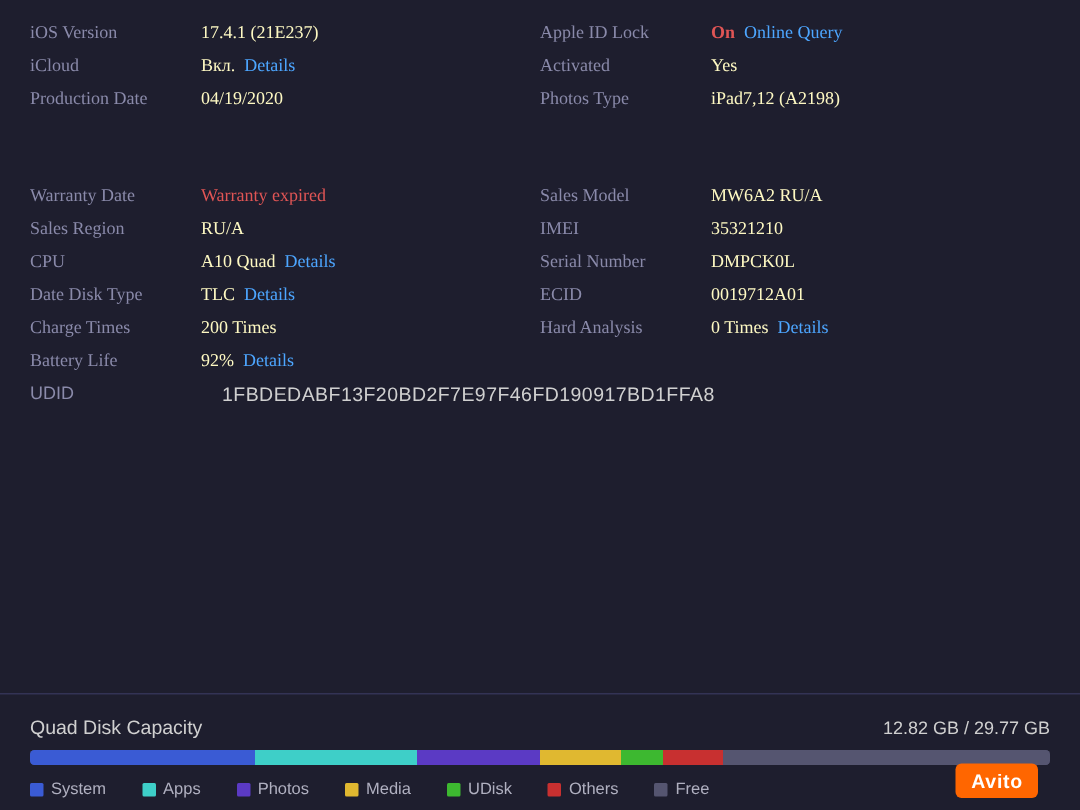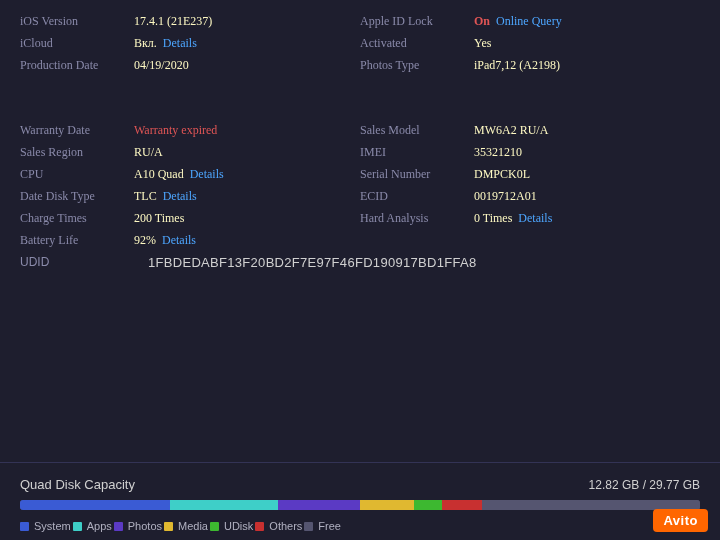--- a/index.html
+++ b/index.html
@@ -135,21 +135,21 @@
     }
 
     .disk-segment {
       height: 100%;
     }
 
     .legend-section {
       padding: 6px 20px 8px 20px;
       display: flex;
       align-items: flex-end;
-      gap: 2px;
+      gap: 24px;
       flex-wrap: wrap;
     }
 
     .legend-item {
       display: flex;
       align-items: center;
       gap: 5px;
       font-size: 11px;
       color: #b0b0c0;
     }
@@ -157,21 +157,21 @@
     .legend-dot {
       width: 9px;
       height: 9px;
       border-radius: 1px;
       flex-shrink: 0;
     }
 
     .avito-badge {
       position: absolute;
       bottom: 8px;
-      right: 12px;
+      right: 28px;
       background: #ff6600;
       color: white;
       font-size: 13px;
       font-weight: bold;
       padding: 4px 10px;
       border-radius: 4px;
       letter-spacing: 0.5px;
     }
   </style>
 </head>

